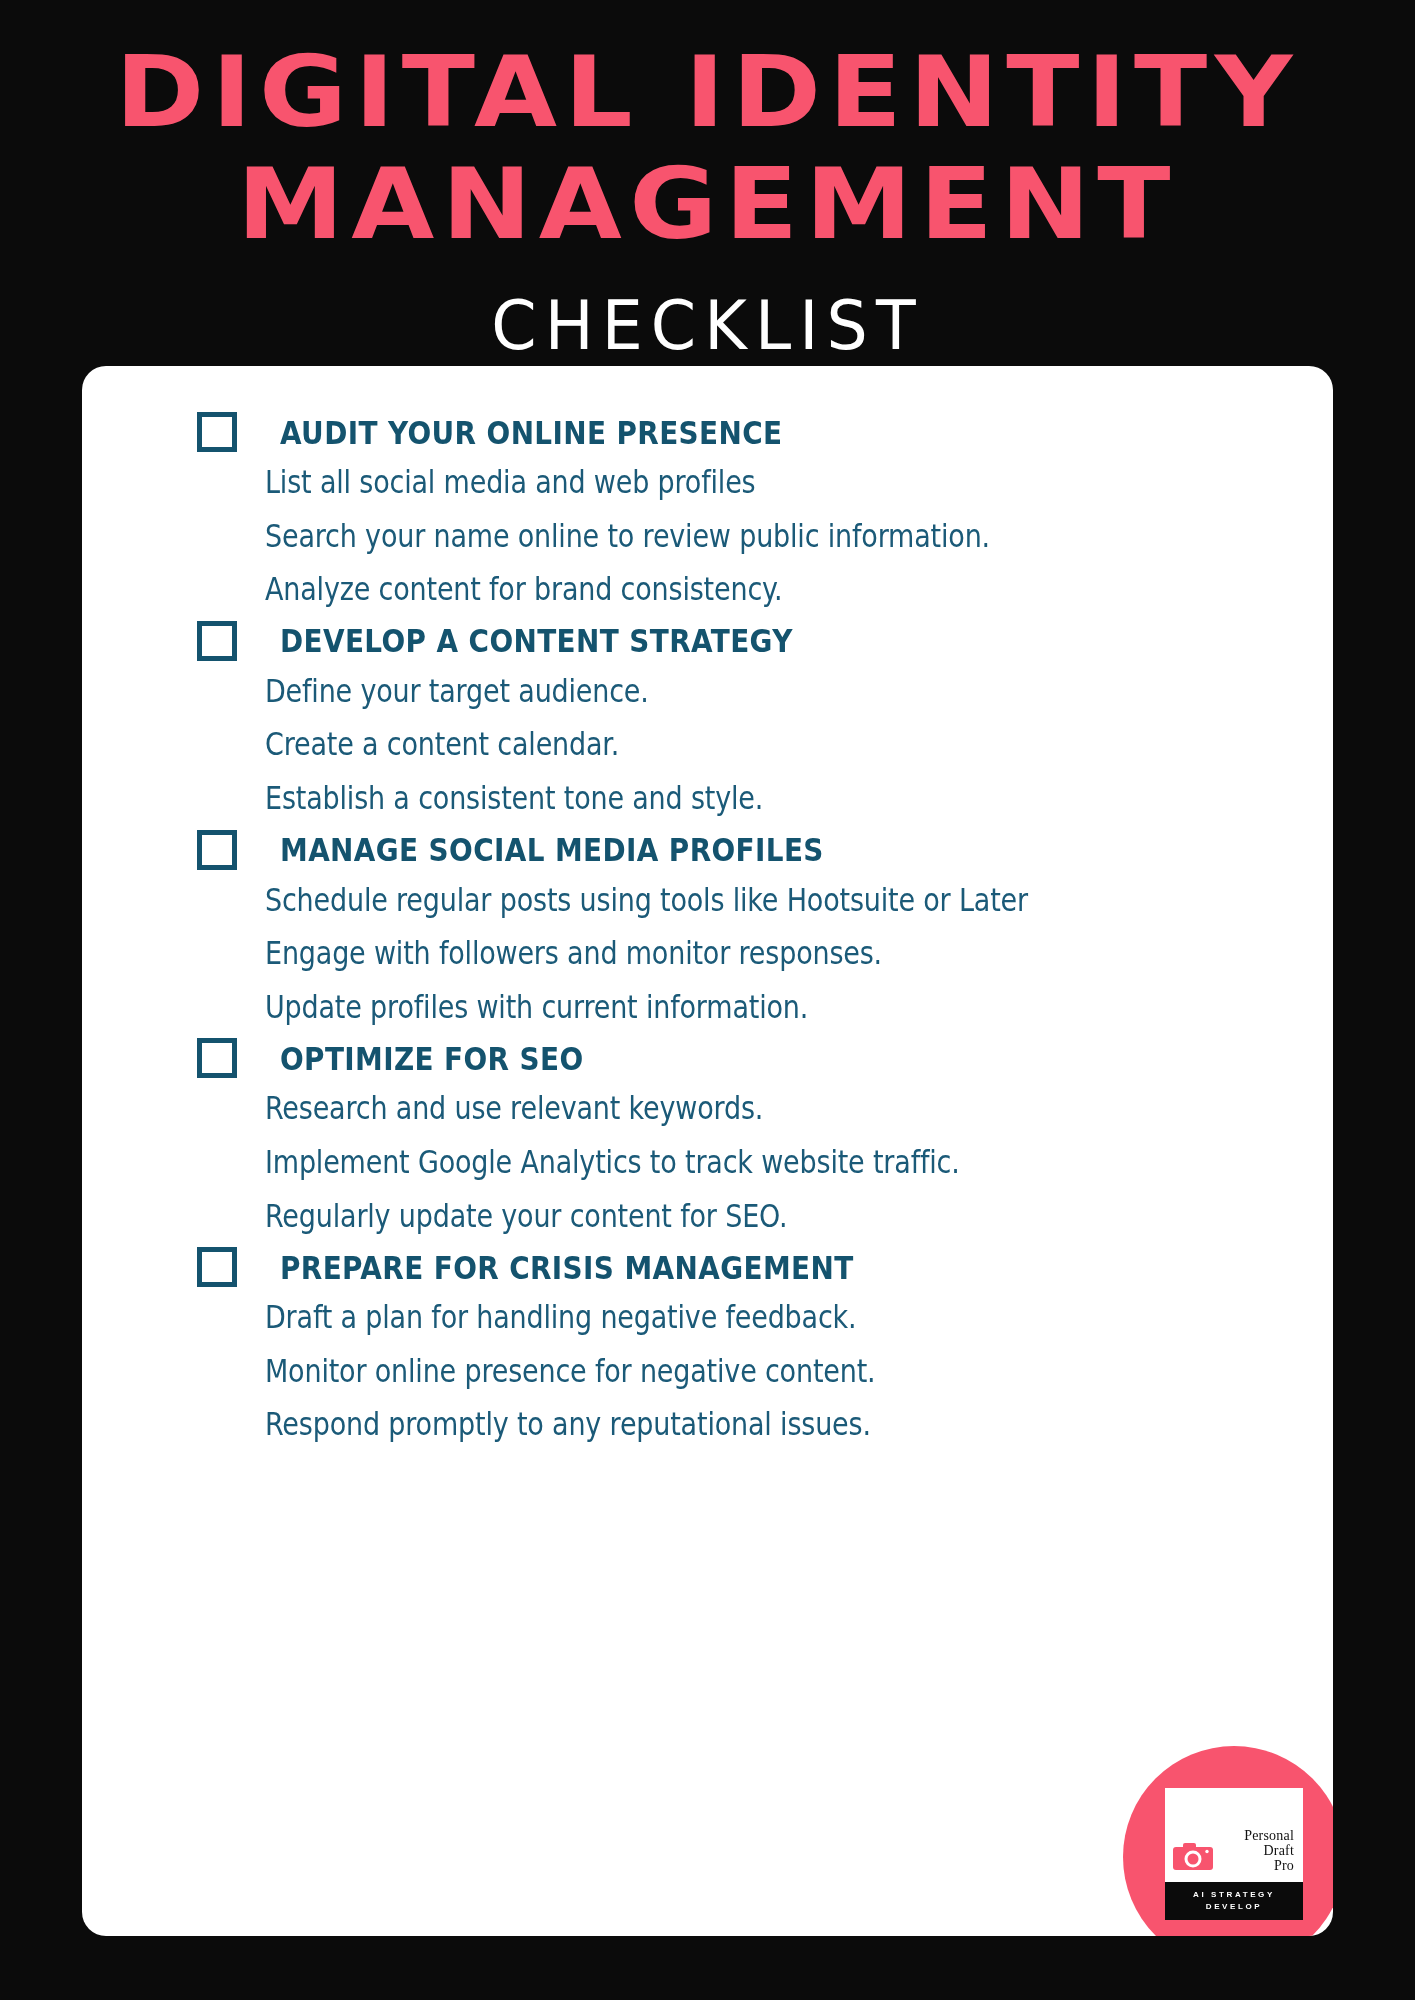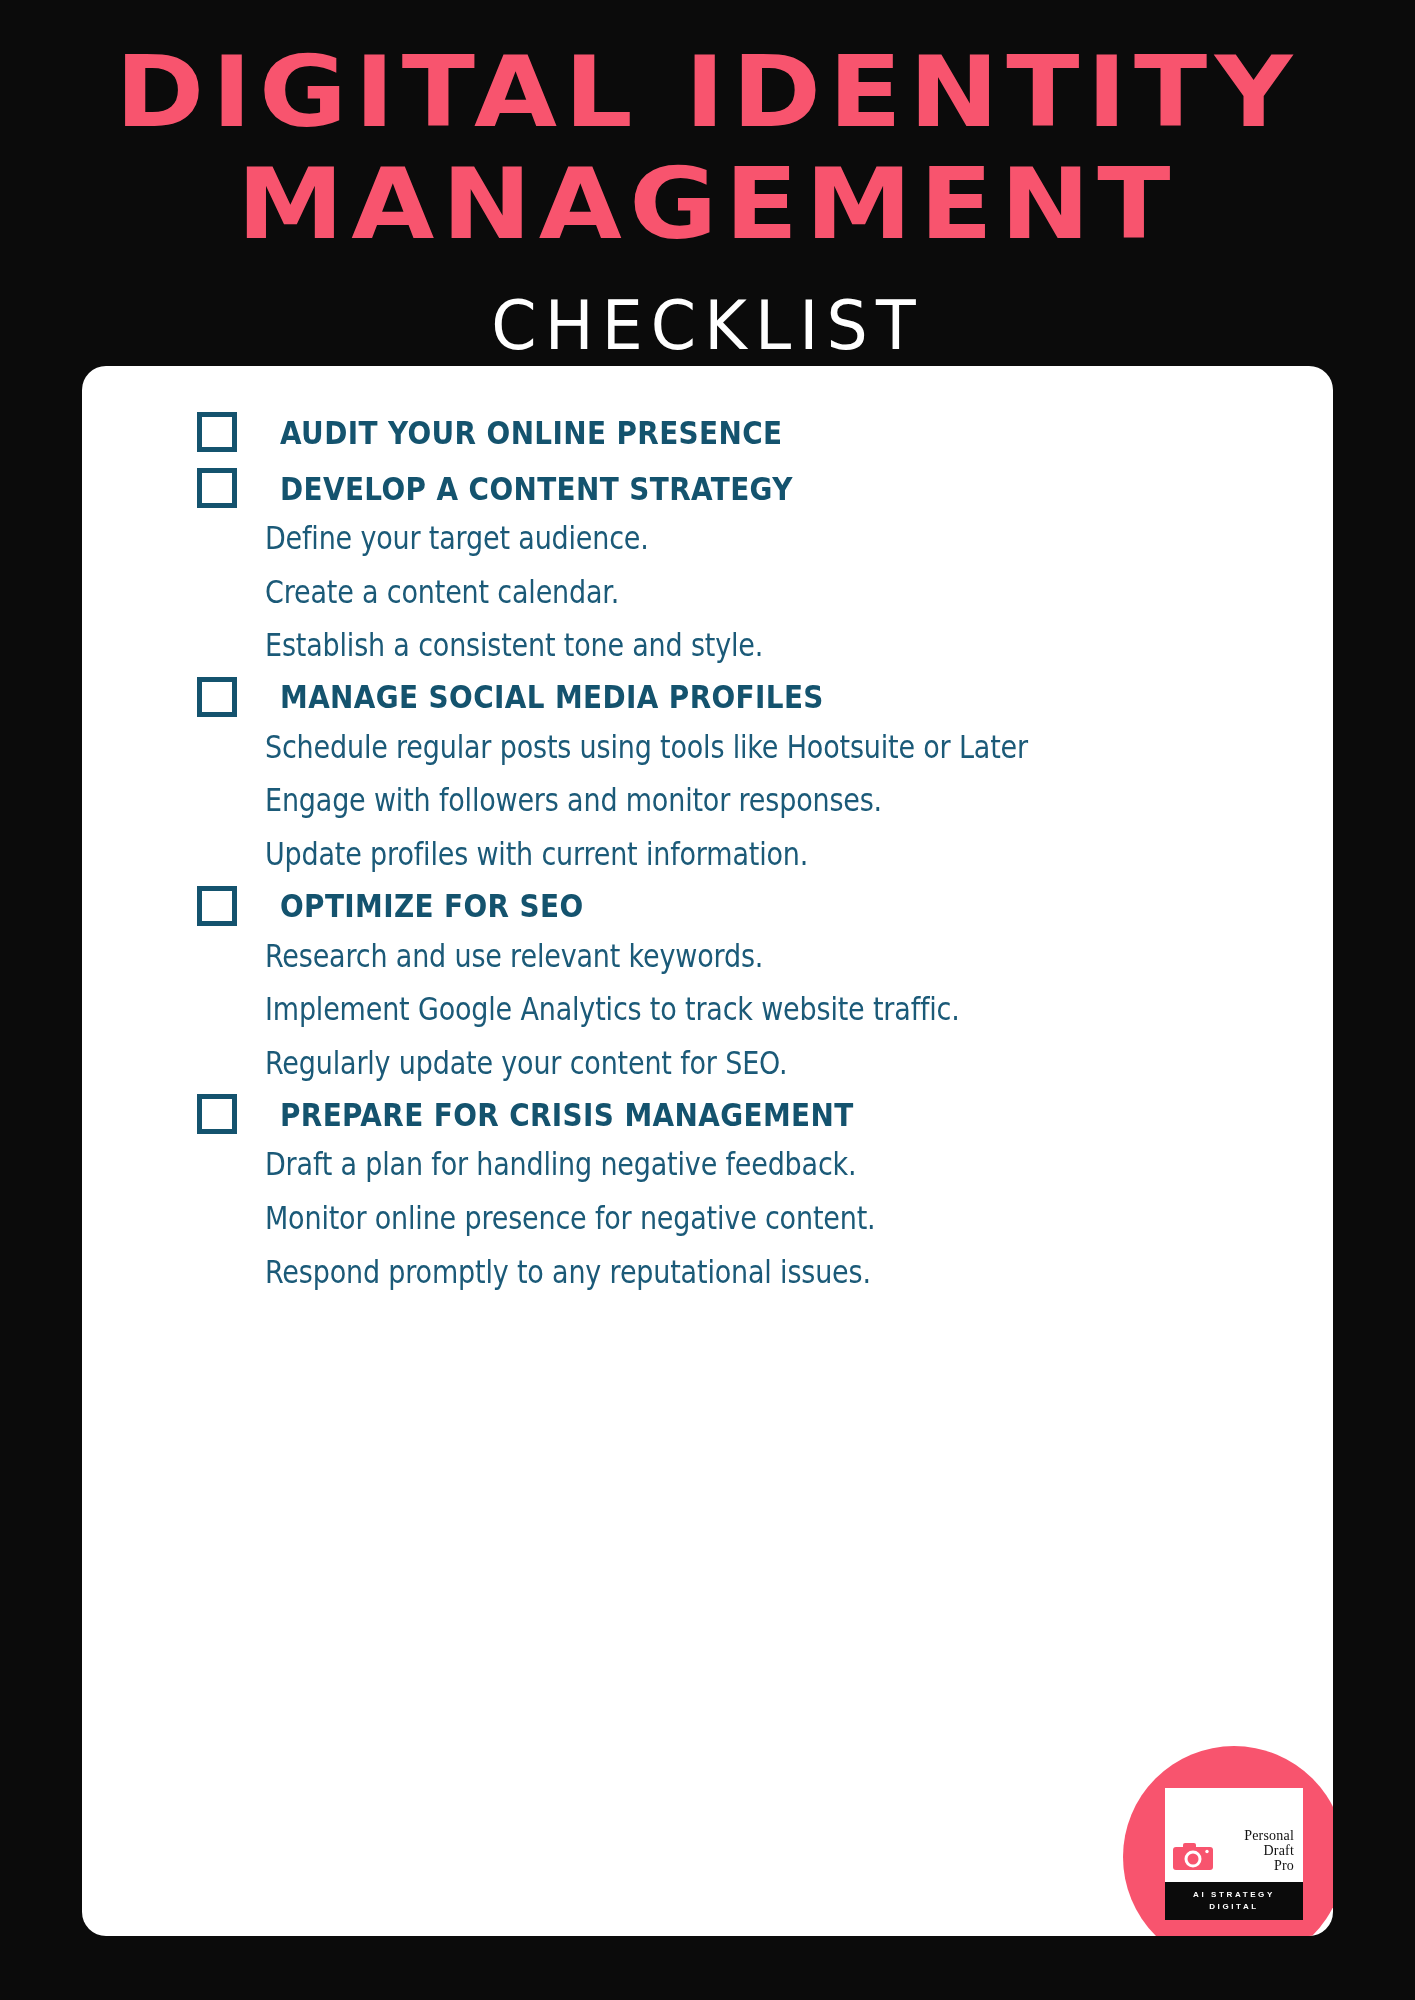--- a/index.html
+++ b/index.html
@@ -182,20 +182,25 @@
     <div class="subtitle">CHECKLIST</div>
   </div>
 
   <div class="card">
     <div class="card-inner">
 
       <div class="item spaced">
         <div class="item-head">
           <div class="checkbox"></div>
           <div class="item-title">AUDIT YOUR ONLINE PRESENCE</div>
+        </div>
+        <div class="subs">
+          <div class="sub">List all social media and web profiles</div>
+          <div class="sub">Search your name online to review public information.</div>
+          <div class="sub">Analyze content for brand consistency.</div>
         </div>
       </div>
 
       <div class="item spaced">
         <div class="item-head">
           <div class="checkbox"></div>
           <div class="item-title">DEVELOP A CONTENT STRATEGY</div>
         </div>
         <div class="subs">
           <div class="sub">Define your target audience.</div>
@@ -251,21 +256,21 @@
               <circle cx="36" cy="11.5" r="1.7" fill="#FFFFFF"></circle>
             </svg>
             <div class="logo-words">
               <div>Personal</div>
               <div>Draft</div>
               <div>Pro</div>
             </div>
           </div>
           <div class="logo-bottom">
             <div>AI STRATEGY</div>
-            <div>DIGITAL</div>
+            <div>DEVELOP</div>
           </div>
         </div>
       </div>
 
     </div>
   </div>
 
 </div>
 
 </body></html>

